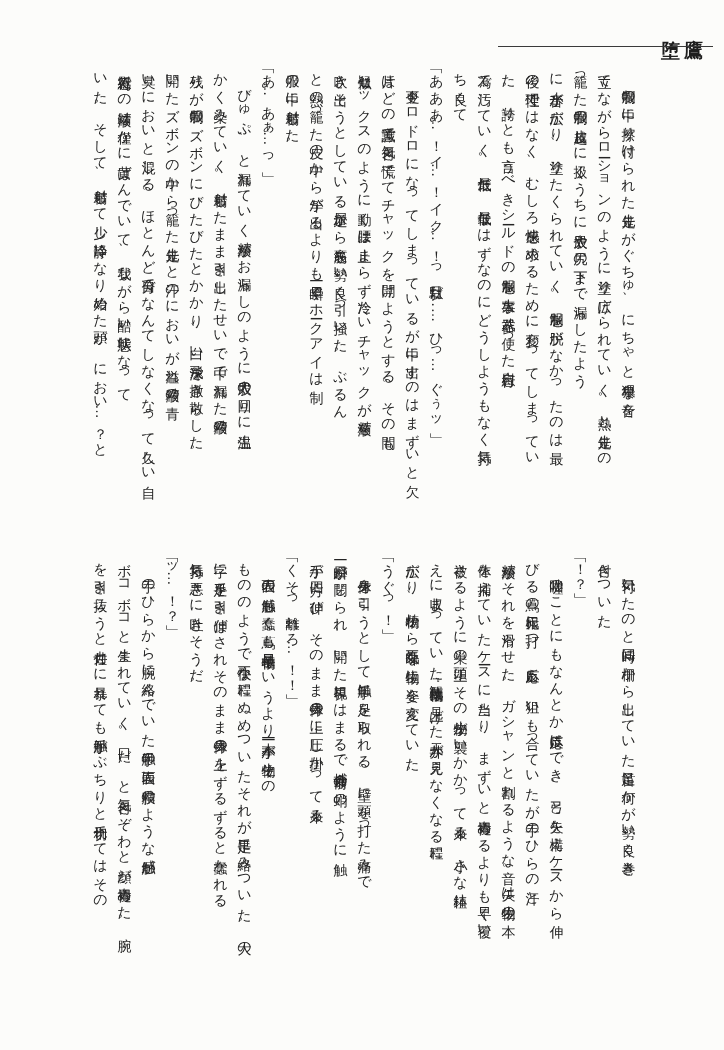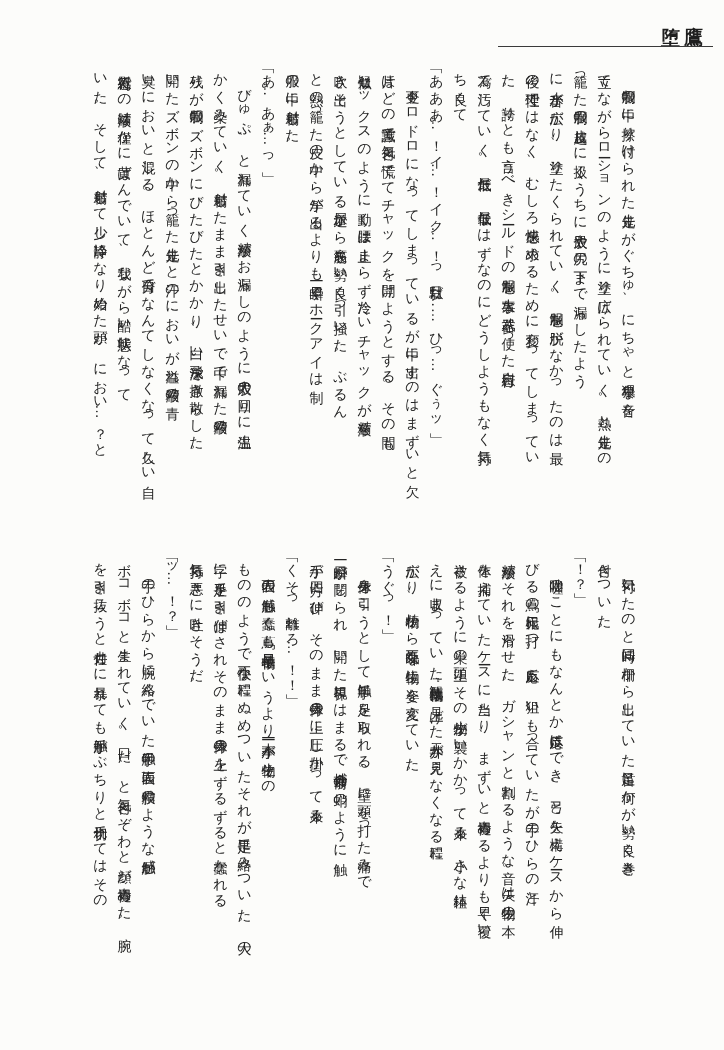--- a/index.html
+++ b/index.html
@@ -12,21 +12,21 @@
     width: 724px;
     height: 1050px;
     background: #fcfcfa;
     overflow: hidden;
     font-family: "Liberation Serif", serif;
     color: #242424;
   }
   
   .page-title {
     position: absolute;
-    top: 25px;
+    top: 38px;
     right: 17px;
     font-size: 19px;
     font-weight: bold;
     letter-spacing: 4px;
     color: #1e1e1e;
   }
   .header-rule {
     position: absolute;
     top: 46px;
     left: 498px;

